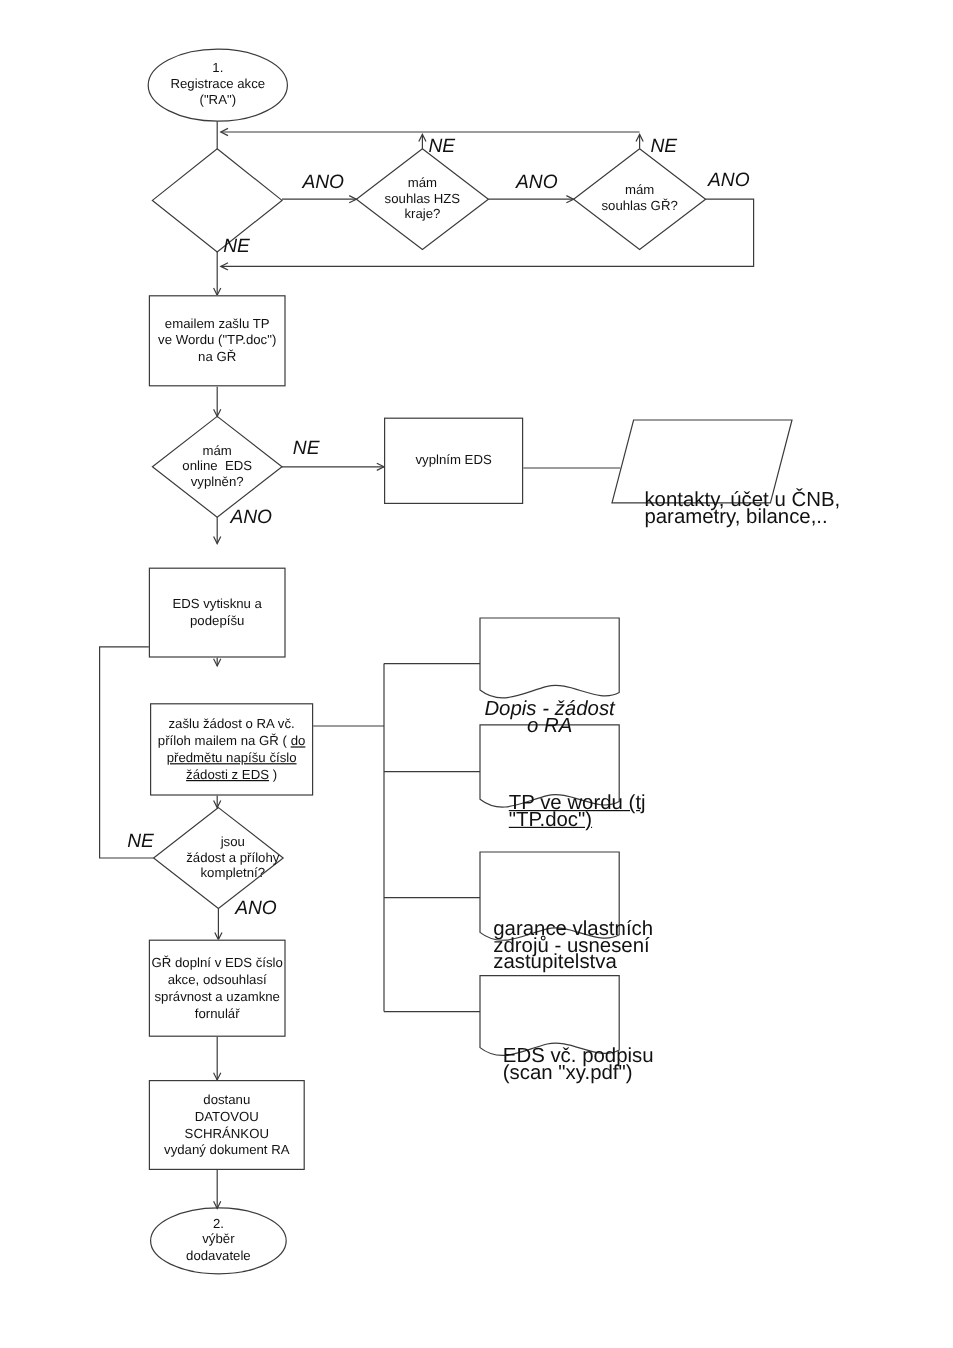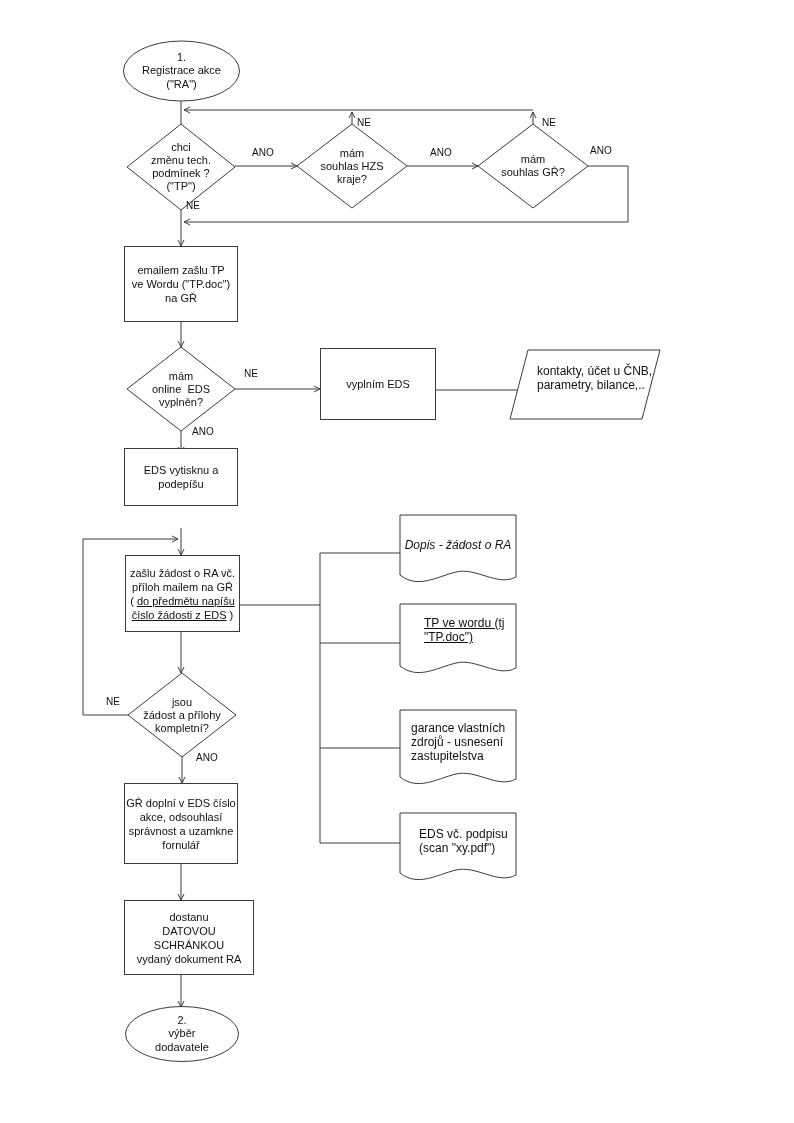--- a/index.html
+++ b/index.html
@@ -23,22 +23,22 @@
     font-size:11px;line-height:13.5px;
   }
   .rect{
     position:absolute;
     border:1px solid #3b3b3b;background:#ffffff;
     display:flex;flex-direction:column;align-items:center;justify-content:center;
     text-align:center;font-size:11px;line-height:14px;
     box-sizing:border-box;
   }
   .rect .wrap{padding:0 3px;}
-  .lbl{position:absolute;font-size:10px;line-height:12px;white-space:nowrap;}
-  .doc-text{position:absolute;font-size:12px;line-height:14px;text-align:left;}
+  .lbl{position:absolute;font-size:16px;line-height:12px;white-space:nowrap;font-style:italic;}
+  .doc-text{position:absolute;font-size:17px;line-height:14px;text-align:left;margin-top:46px;}
   .doc-text.center{text-align:center;}
   .u{text-decoration:underline;}
   span{display:inline;}
   .block span{display:block;}
 </style>
 </head>
 <body>
 
 <div class="canvas">
 
@@ -106,59 +106,53 @@
     <span>1.</span>
     <span>Registrace akce</span>
     <span>("RA")</span>
   </div>
   <div class="node-text block" style="left:126px;top:1009px;width:112px;height:50px;">
     <span>2.</span>
     <span>výběr</span>
     <span>dodavatele</span>
   </div>
 
-  <div class="node-text block" style="left:127px;top:126px;width:108px;height:82px;line-height:13px;">
-    <span>chci</span>
-    <span>změnu tech.</span>
-    <span>podmínek ?</span>
-    <span>("TP")</span>
-  </div>
   <div class="node-text block" style="left:297px;top:126px;width:110px;height:80px;line-height:13px;">
     <span>mám</span>
     <span>souhlas HZS</span>
     <span>kraje?</span>
   </div>
   <div class="node-text block" style="left:478px;top:126px;width:110px;height:80px;line-height:13px;">
     <span>mám</span>
     <span>souhlas GŘ?</span>
   </div>
   <div class="node-text block" style="left:127px;top:349px;width:108px;height:80px;line-height:13px;">
     <span>mám</span>
     <span>online&nbsp; EDS</span>
     <span>vyplněn?</span>
   </div>
-  <div class="node-text block" style="left:128px;top:675px;width:108px;height:80px;line-height:13px;">
+  <div class="node-text block" style="left:140px;top:675px;width:108px;height:80px;line-height:13px;">
     <span>jsou</span>
     <span>žádost a přílohy</span>
     <span>kompletní?</span>
   </div>
 
   <div class="rect block" style="left:320px;top:348px;width:116px;height:72px;">
     <span>vyplním EDS</span>
   </div>
   <div class="rect block" style="left:124px;top:246px;width:114px;height:76px;">
     <span>emailem zašlu TP</span>
     <span>ve Wordu ("TP.doc")</span>
     <span>na GŘ</span>
   </div>
-  <div class="rect block" style="left:124px;top:448px;width:114px;height:58px;">
+  <div class="rect block" style="left:124px;top:473px;width:114px;height:75px;">
     <span>EDS vytisknu a</span>
     <span>podepíšu</span>
   </div>
-  <div class="rect" style="left:125px;top:555px;width:115px;height:77px;">
+  <div class="rect" style="left:125px;top:586px;width:136px;height:77px;">
     <div class="wrap"><span>zašlu žádost o RA vč. příloh mailem na GŘ ( </span><span class="u">do předmětu napíšu číslo žádosti z EDS</span><span> )</span></div>
   </div>
   <div class="rect block" style="left:124px;top:783px;width:114px;height:81px;">
     <span>GŘ doplní v EDS číslo</span>
     <span>akce, odsouhlasí</span>
     <span>správnost a uzamkne</span>
     <span>fornulář</span>
   </div>
   <div class="rect block" style="left:124px;top:900px;width:130px;height:75px;">
     <span>dostanu</span>

